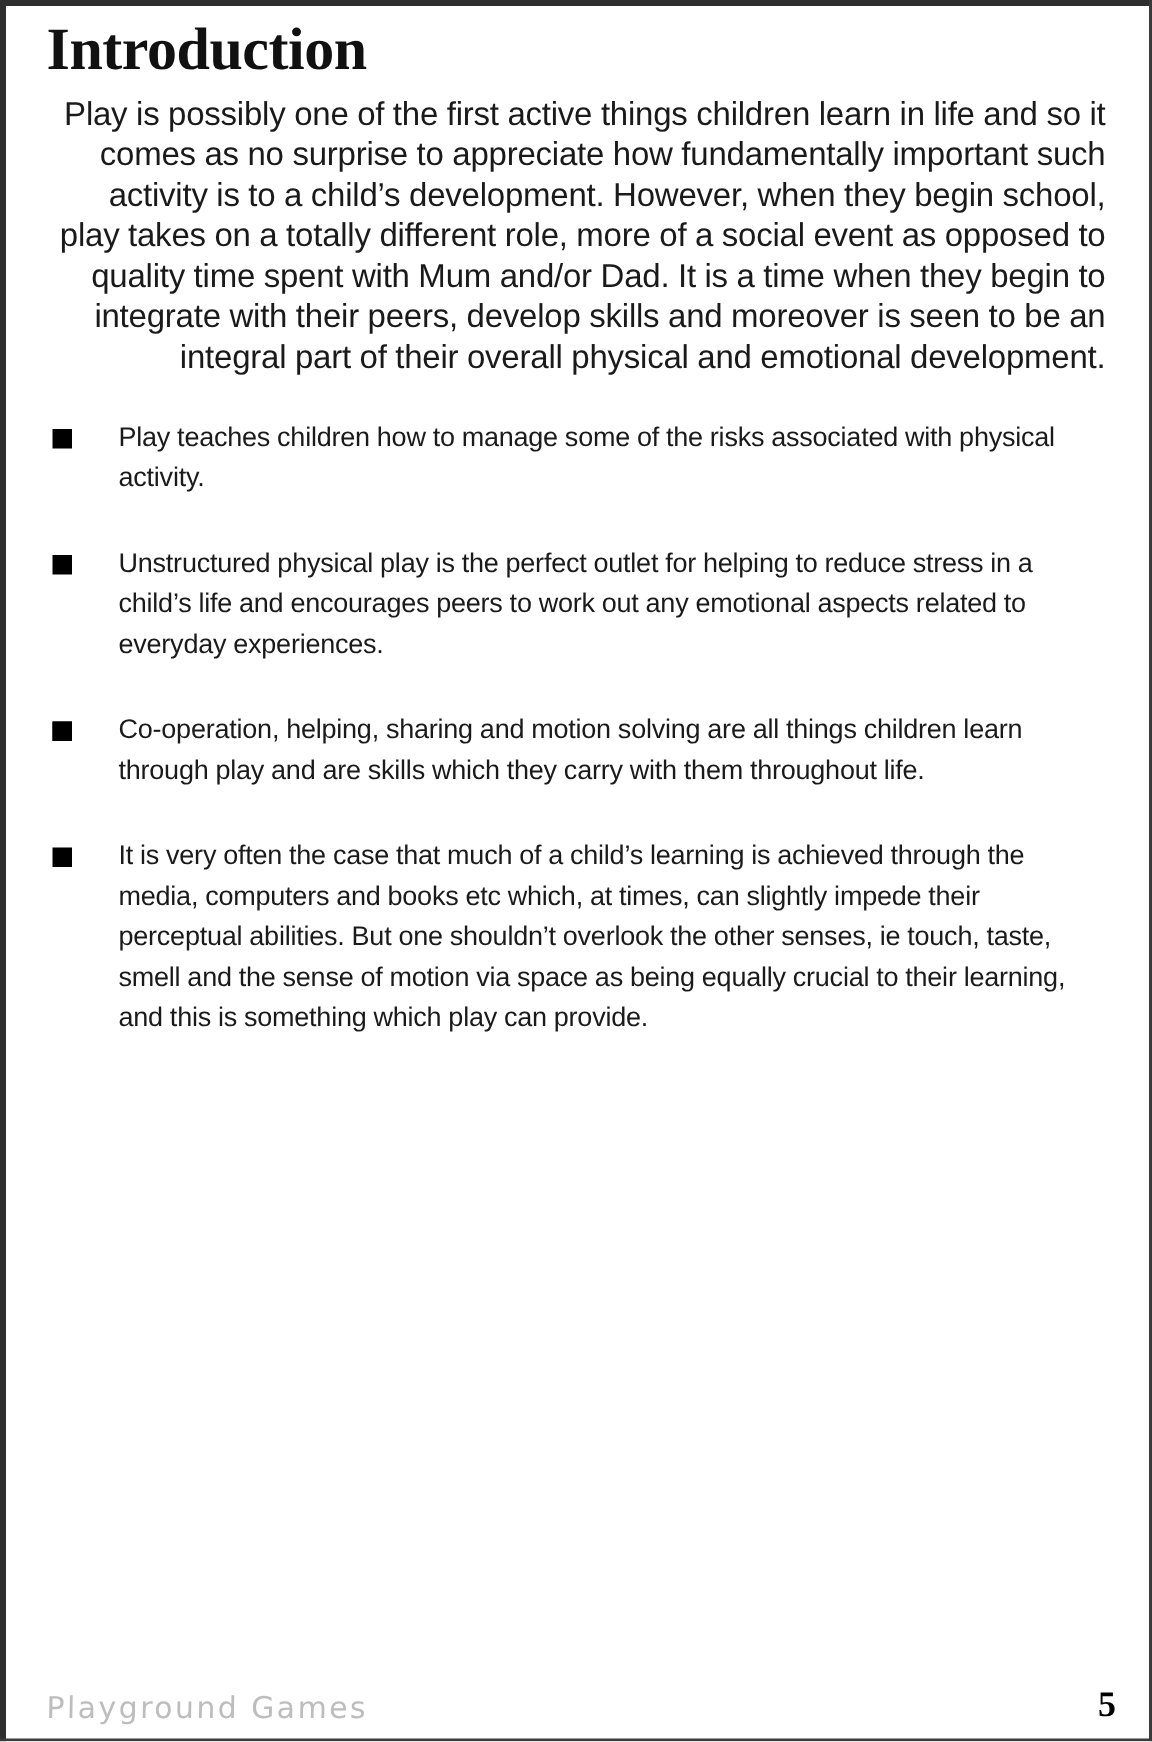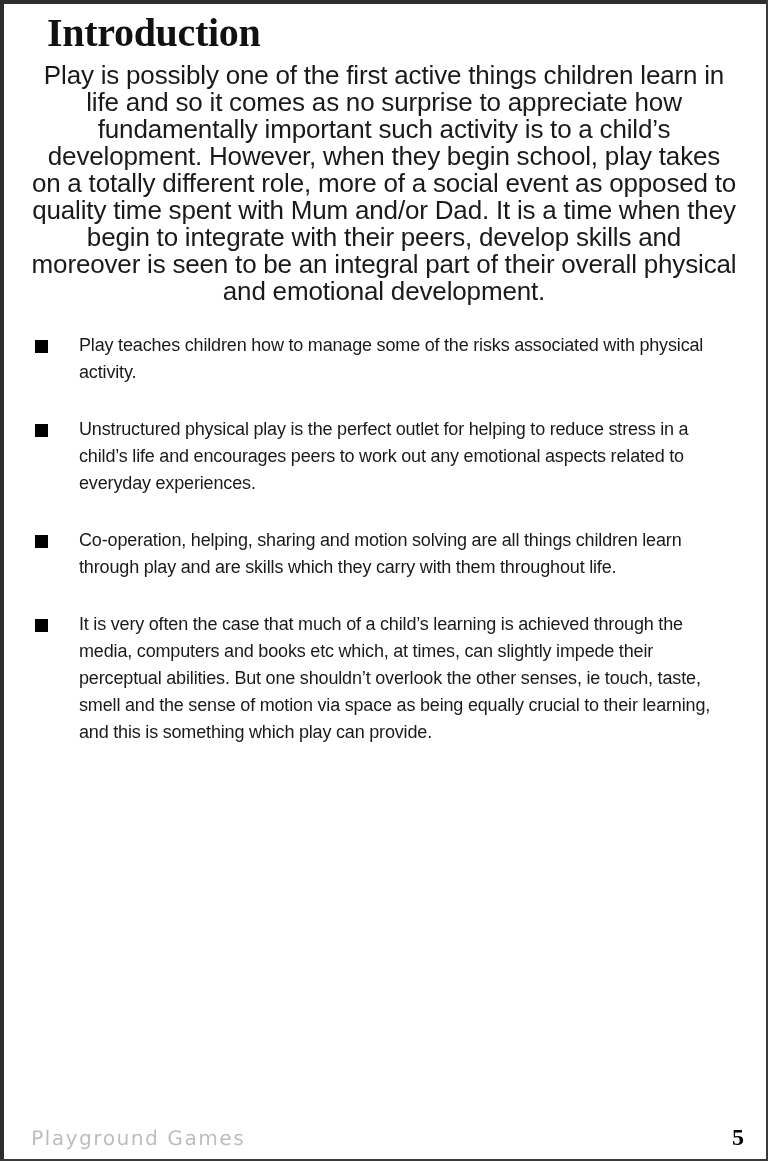--- a/index.html
+++ b/index.html
@@ -53,32 +53,32 @@
     width: 706px;
   }
 
   .page-title {
     font-family: "Liberation Serif", "DejaVu Serif", serif;
     font-weight: bold;
     font-size: 40px;
     line-height: 46px;
     letter-spacing: -0.3px;
     color: #111111;
-    margin: 0 0 6px 16px;
+    margin: 0 0 6px 0;
     padding: 0;
   }
 
   .body-para {
     font-family: "Liberation Sans", "DejaVu Sans", sans-serif;
-    font-size: 26px;
+    font-size: 22px;
     line-height: 27px;
     color: #1a1a1a;
     margin: 0 0 27px 0;
     padding: 0;
-    text-align: center;
+    text-align: right;
     letter-spacing: -0.15px;
     word-spacing: -0.2px;
   }
 
   .bullet-list {
     list-style: none;
     margin: 0;
     padding: 0;
   }
 

